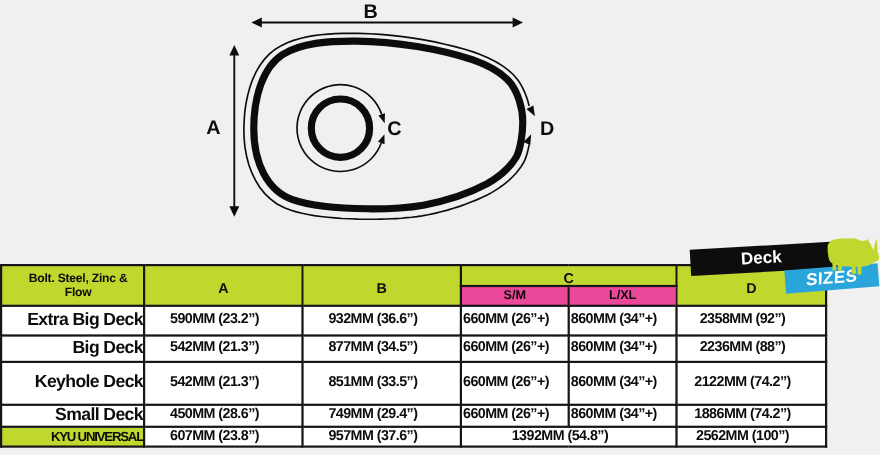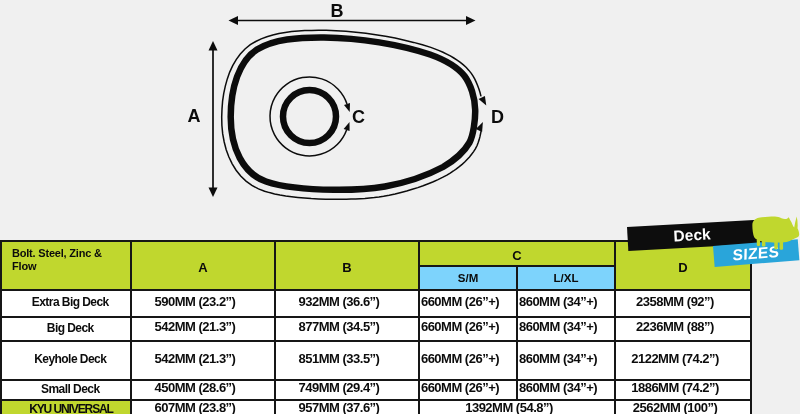--- a/index.html
+++ b/index.html
@@ -2,24 +2,24 @@
 <html><head>
 <meta charset="utf-8">
 <style>
 html,body{margin:0;padding:0}
 body{width:800px;height:414px;background:#f0f0f0;font-family:"Liberation Sans",sans-serif;position:relative;overflow:hidden}
 #diagram{position:absolute;left:0;top:0}
 #tbl{position:absolute;left:0;top:240px;border-collapse:collapse;table-layout:fixed;width:750px}
 #tbl td{border:2px solid #161616;background:#fff;text-align:center;vertical-align:middle;
   font-weight:bold;color:#0c0c0c;padding:0 16px 5px 0;line-height:13px;font-size:13px;letter-spacing:-0.5px;white-space:nowrap;overflow:hidden}
 #tbl td.hd{background:#c0d72e;font-size:13px;letter-spacing:0;padding:4px 0 0 0}
-#tbl td.sub{background:#7dd3fc;font-size:11.5px;letter-spacing:0;padding:0}
-#tbl td.lbl{background:#c0d72e;text-align:left;padding:5px 0 16px 10px;font-size:11px;line-height:13px;letter-spacing:-0.2px}
-#tbl td.rowlbl{text-align:center;padding:0 0 2px 8.5px;font-size:12px;letter-spacing:-0.55px}
-#tbl td.kyu{background:#c0d72e;text-align:center;padding:0 0 0 10px;font-size:12px;letter-spacing:-1.1px}
+#tbl td.sub{background:#ec4899;font-size:11.5px;letter-spacing:0;padding:0}
+#tbl td.lbl{background:#c0d72e;text-align:center;padding:5px 0 4px 10px;font-size:11px;line-height:13px;letter-spacing:-0.2px}
+#tbl td.rowlbl{text-align:right;padding:0 0 2px 8.5px;font-size:16px;letter-spacing:-0.55px}
+#tbl td.kyu{background:#c0d72e;text-align:right;padding:0 0 0 10px;font-size:12px;letter-spacing:-1.1px}
 #tbl tr.lastrow td{padding-bottom:3px}
 #tbl tr.lastrow td.kyu{padding-bottom:0}
 #blackbanner{position:absolute;left:627px;top:226.5px;width:136px;height:23.5px;background:#0d0d0d;
   transform:rotate(-3.2deg);transform-origin:left top;z-index:5;color:#fff;font-weight:bold;font-size:15.5px;
   text-align:center;line-height:23.5px;text-indent:-7px}
 #bluebanner{position:absolute;left:713px;top:246px;width:85px;height:21px;background:#29a5da;
   transform:rotate(-4.5deg);transform-origin:left top;z-index:6;color:#fff;font-weight:bold;font-size:15.5px;
   text-align:center;line-height:21px;letter-spacing:0.4px}
 #bluebanner span{display:inline-block;transform:skewX(-6deg)}
 #rhino{position:absolute;left:751px;top:213px;z-index:7}

